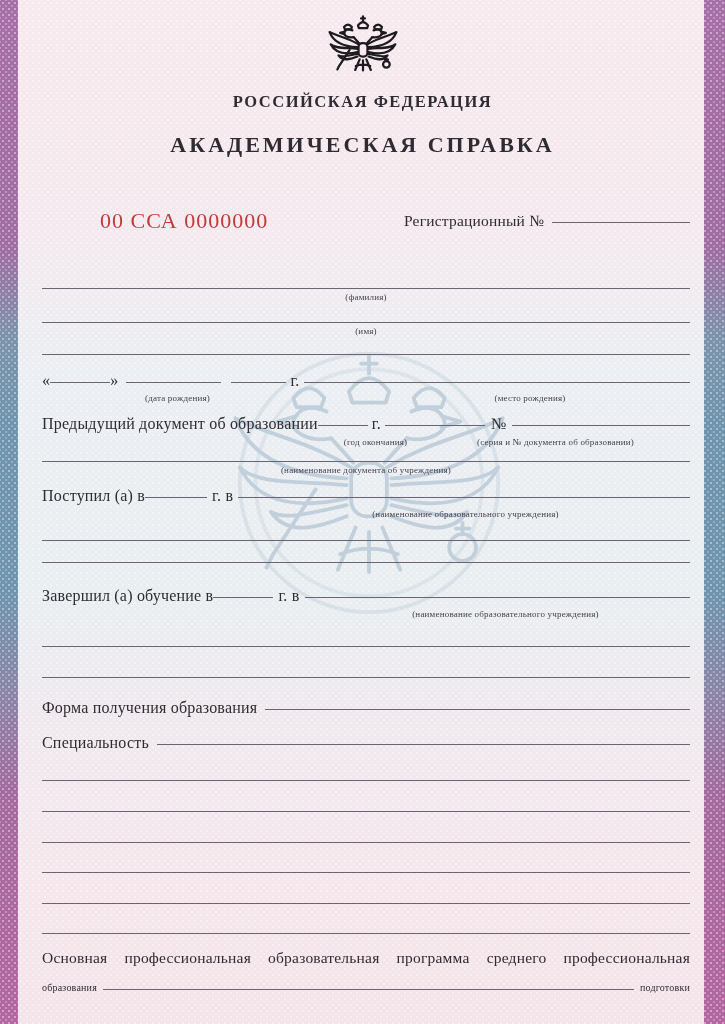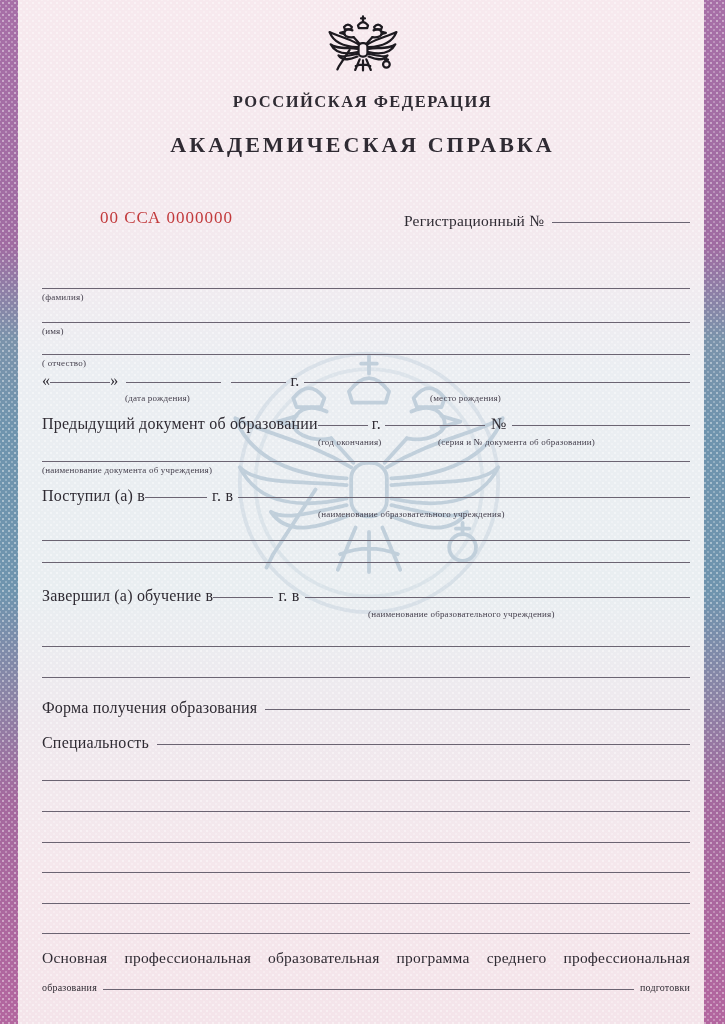--- a/index.html
+++ b/index.html
@@ -13,24 +13,24 @@
                      radial-gradient(circle,rgba(255,255,255,.25) 1px,transparent 1.5px);
     background-size:6px 6px;background-position:0 0,3px 3px;}
   .strip{position:absolute;top:0;bottom:0;z-index:0;
     background:linear-gradient(180deg,#a76fa7 0%,#a06ca2 24%,#7b93ab 33%,#6f94ae 42%,#6f94ae 58%,#8b84a6 68%,#a4699e 78%,#b3669f 100%);}
   .strip.left{left:0;width:18px}
   .strip.right{right:0;width:21px}
   .abs{position:absolute;z-index:2}
   .center{left:0;width:725px;text-align:center}
   .country{top:92px;font-size:16.5px;font-weight:bold;letter-spacing:1.5px}
   .title{top:132px;font-size:22px;font-weight:bold;letter-spacing:3px}
-  .serial{top:208px;left:100px;font-size:17px;letter-spacing:1px;color:#c23a3c}
+  .serial{top:208px;left:100px;font-size:22px;letter-spacing:1px;color:#c23a3c}
   .line{position:absolute;z-index:2;height:0;border-top:1px solid #6b6472}
   .fl{left:42px;width:648px}
-  .cap{position:absolute;z-index:2;font-size:9px;color:#46414e;letter-spacing:.2px}
+  .cap{position:absolute;z-index:2;font-size:9px;color:#46414e;text-align:center;letter-spacing:.2px}
   .row{position:absolute;z-index:2;display:flex;align-items:center;height:18px;font-size:16px;line-height:1;letter-spacing:.2px}
   .row .t{white-space:pre}
   .blank{border-bottom:1px solid #6b6472;height:3px;display:inline-block}
   .grow{flex:1}
   .reg-row{top:212px;left:404px;width:286px;font-size:15.5px}
   .para1{top:948px;left:42px;width:648px;font-size:15.5px;line-height:1.25;
     text-align:justify;text-align-last:justify;z-index:2;position:absolute;letter-spacing:.2px}
   .site-wm{position:absolute;z-index:6;top:938px;right:12px;
     font-family:"Liberation Sans",sans-serif;font-weight:bold;font-size:47px;
     letter-spacing:-1.5px;color:#0c0c0c}
@@ -95,21 +95,20 @@
   <div class="row reg-row">
     <span class="t">Регистрационный №</span>
     <span class="blank grow" style="margin-left:8px"></span>
   </div>
 
   <div class="line fl" style="top:288px"></div>
   <div class="cap" style="top:292px;left:42px;width:648px">(фамилия)</div>
   <div class="line fl" style="top:322px"></div>
   <div class="cap" style="top:326px;left:42px;width:648px">(имя)</div>
   <div class="line fl" style="top:354px"></div>
-  <div class="cap" style="top:358px;left:42px;width:648px">( отчество)</div>
 
   <div class="row" style="top:372px;left:42px;width:648px">
     <span class="t">«</span>
     <span class="blank" style="width:60px"></span>
     <span class="t">»</span>
     <span style="width:8px"></span>
     <span class="blank" style="width:95px"></span>
     <span style="width:10px"></span>
     <span class="blank" style="width:55px"></span>
     <span class="t" style="padding:0 4px">г.</span>

